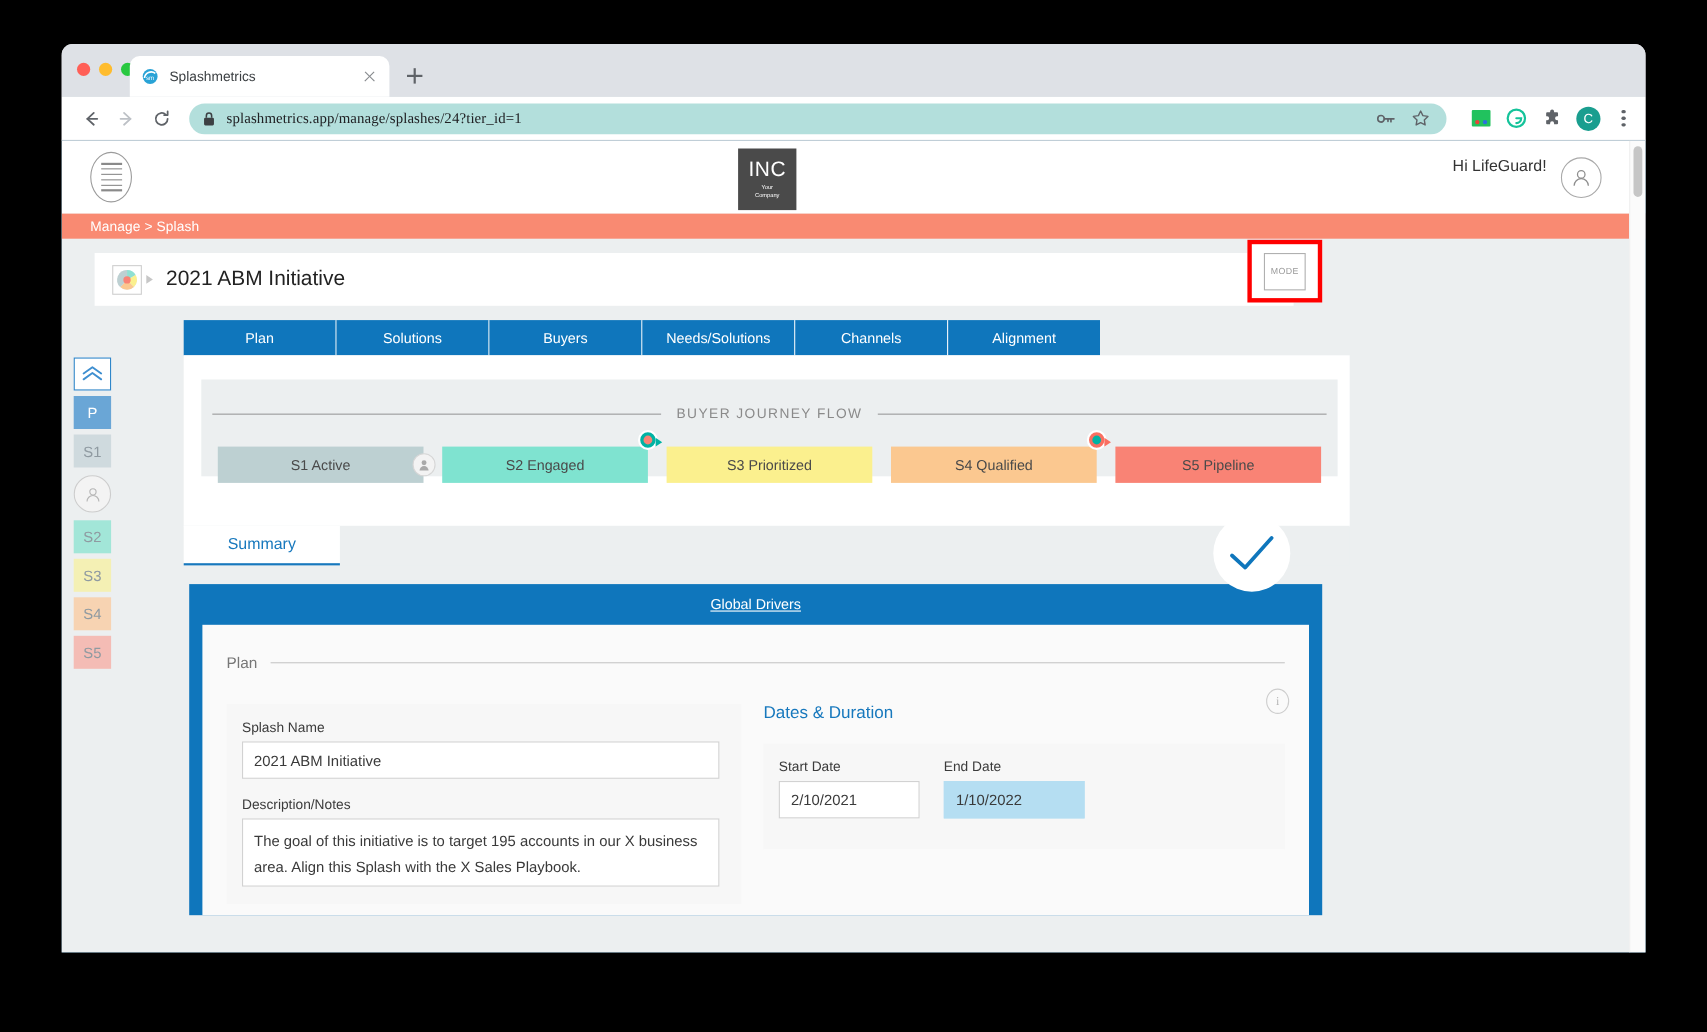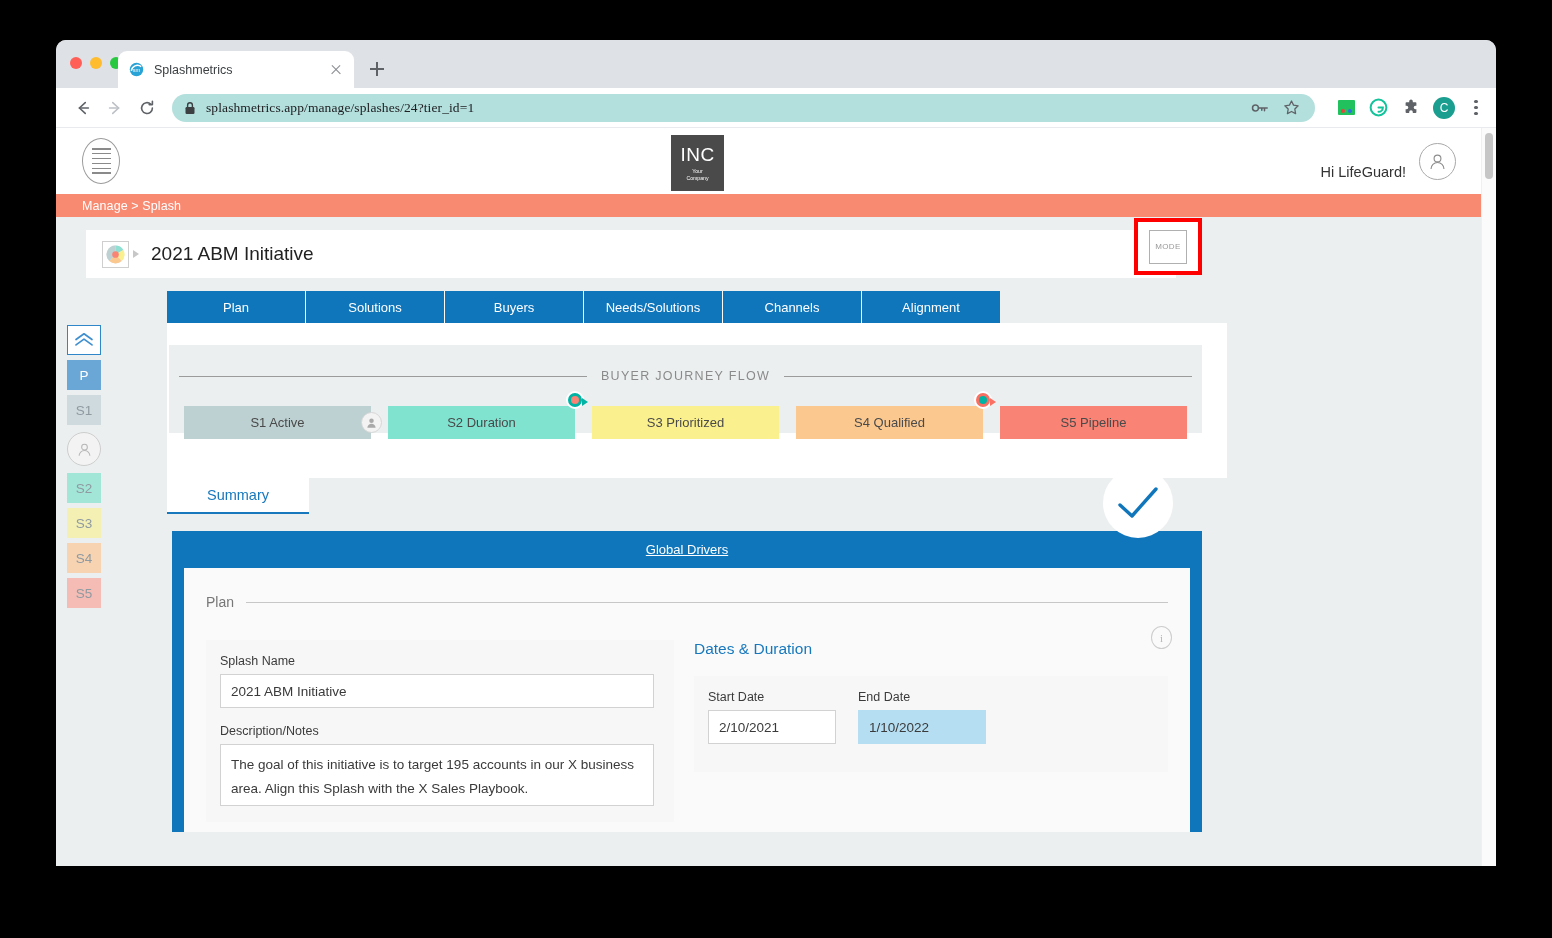--- a/index.html
+++ b/index.html
@@ -211,21 +211,21 @@
   }
   .inc-logo .inc-main {
     font-size: 19px; letter-spacing: .5px; line-height: 1;
     font-family: "Liberation Sans", sans-serif;
   }
   .inc-logo .inc-sub {
     font-size: 5.2px; line-height: 1.25; text-align: center; margin-top: 4px;
   }
   .header-right {
     margin-left: auto;
-    display: flex; align-items: flex-end; gap: 13px;
+    display: flex; align-items: flex-start; gap: 13px;
   }
   .greeting { font-size: 14.5px; color: #333; }
   .user-circle {
     width: 37px; height: 37px; border-radius: 50%;
     border: 1.4px solid #a9a9a9;
     display: flex; align-items: center; justify-content: center;
   }
 
   
   .breadcrumb-bar {
@@ -337,21 +337,21 @@
   .rail-avatar {
     width: 34px; height: 34px; border-radius: 50%;
     border: 1.3px solid #cdcdcd; background: #f3f3f3;
     display: flex; align-items: center; justify-content: center;
     margin: 2px 0;
   }
 
   
   .journey-panel {
     position: absolute;
-    left: 113px; top: 22px;
+    left: 127px; top: 22px;
     width: 1033px; height: 88px;
     background: #eceff0;
   }
   .journey-label-row {
     display: flex; align-items: center;
     padding: 0 10px;
     margin-top: 24px;
   }
   .jline { flex: 1; height: 1px; background: #9b9b9b; }
   .jlabel {
@@ -718,21 +718,21 @@
             <div class="stage s1">
               <span>S1 Active</span>
               <span class="stage-avatar">
                 <svg width="15" height="15" viewBox="0 0 24 24">
                     <circle cx="12" cy="9" r="3.6" fill="#a9a9a9"></circle>
                     <path d="M5.4 20.5a6.6 6.6 0 0 1 13.2 0z" fill="#a9a9a9"></path>
                   </svg>
               </span>
             </div>
             <div class="stage s2">
-              <span>S2 Duration</span>
+              <span>S2 Engaged</span>
               <span class="marker m1" style="color:#00b3a4">
                   <span class="tip"></span>
                 </span>
             </div>
             <div class="stage s3">
               <span>S3 Prioritized</span>
             </div>
             <div class="stage s4">
               <span>S4 Qualified</span>
               <span class="marker m2" style="color:#f96f61">

